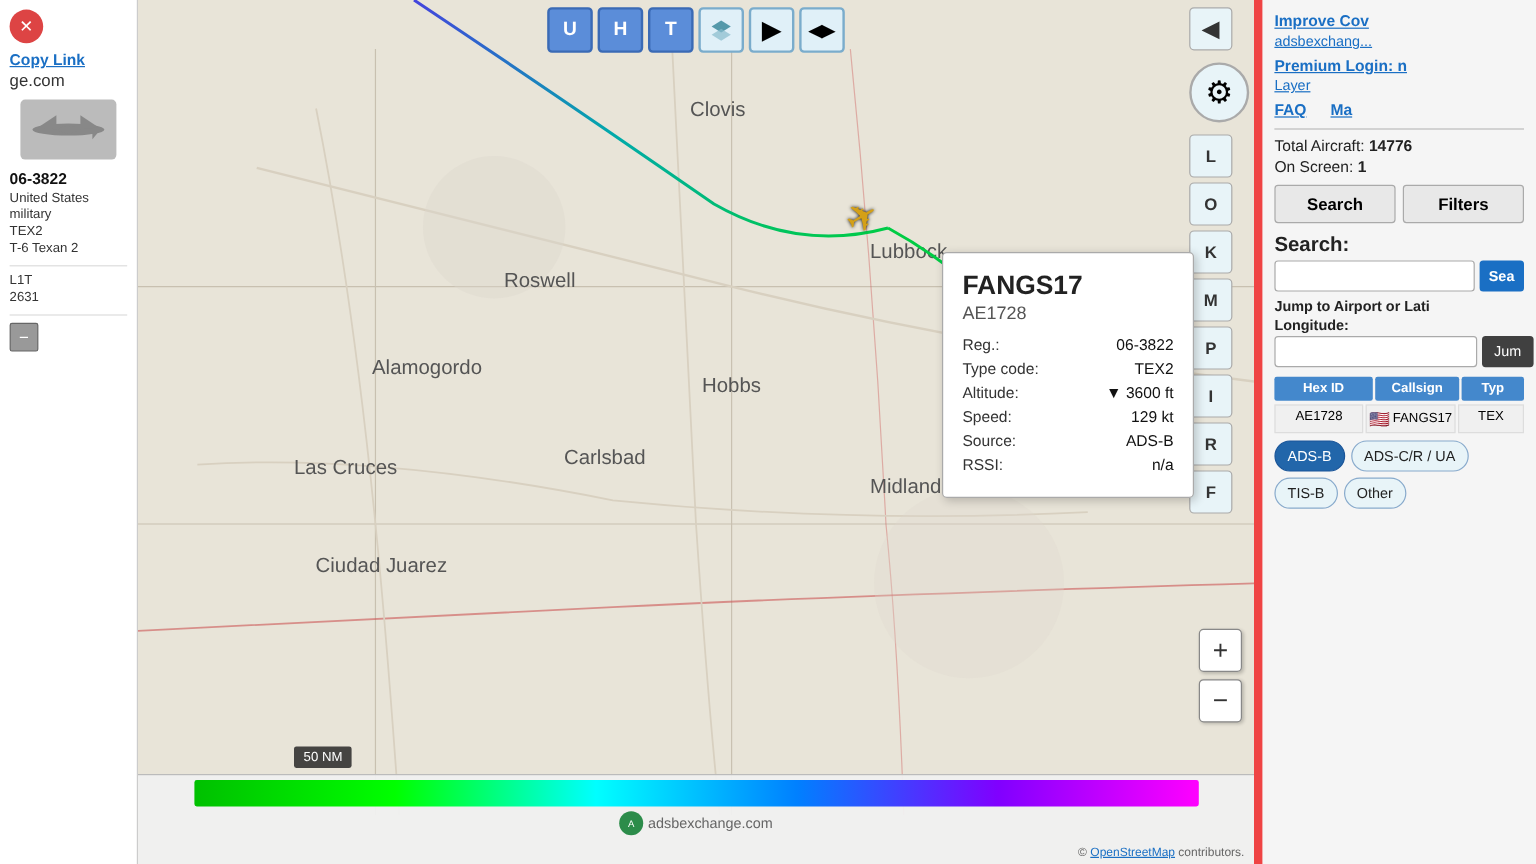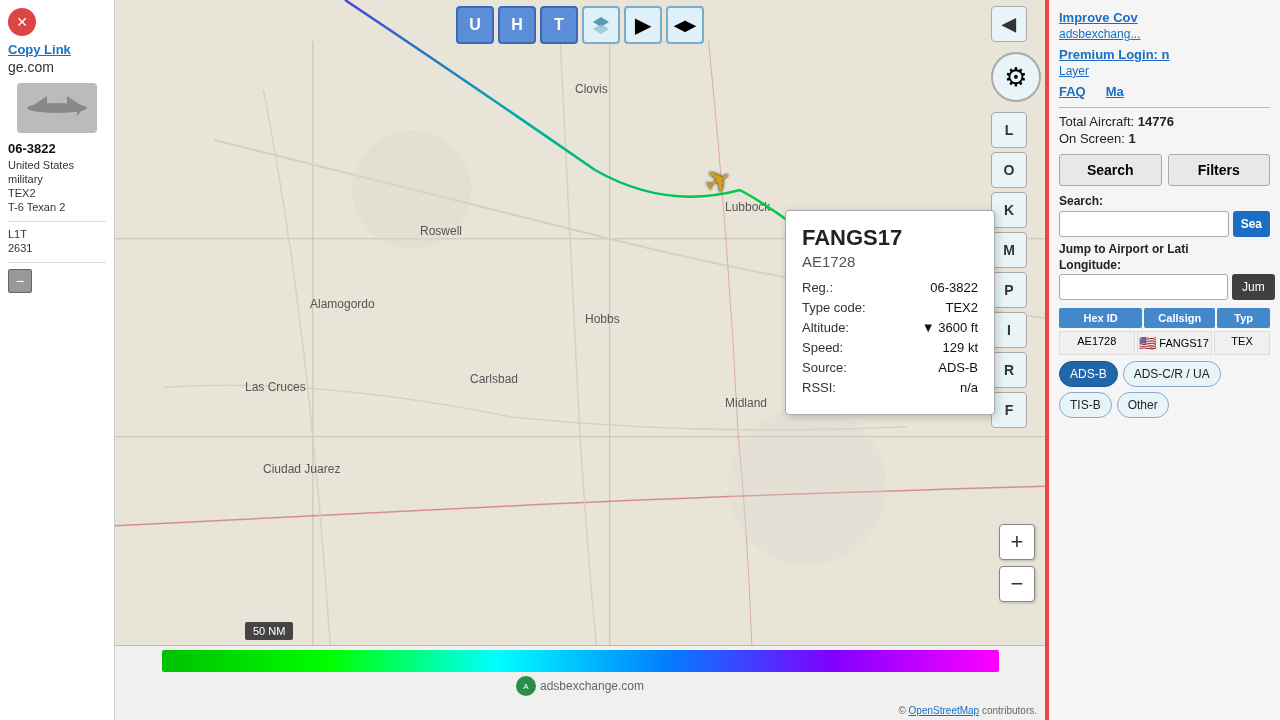--- a/index.html
+++ b/index.html
@@ -214,21 +214,21 @@
     }
     .zoom-plus { bottom: 160px; }
     .zoom-minus { bottom: 118px; }
 
     
     #right-panel {
       width: 235px;
       min-width: 235px;
       height: 720px;
       background: #f5f5f5;
-      border-left: 4px solid #ef4444;
+      border-left: 7px solid #ef4444;
       overflow-y: auto;
       padding: 10px 10px;
     }
     .right-panel-link {
       color: #1a6fc4; text-decoration: underline; font-size: 13px; font-weight: bold; cursor: pointer; display: block; margin-bottom: 2px;
     }
     .right-panel-link-small {
       color: #1a6fc4; text-decoration: underline; font-size: 12px; cursor: pointer; display: block; margin-bottom: 6px;
     }
     .right-divider { border: none; border-top: 1px solid #bbb; margin: 6px 0; }
@@ -238,21 +238,21 @@
     .btn-search-main {
       flex: 1; padding: 7px 0;
       background: #e8e8e8; border: 1px solid #aaa;
       border-radius: 3px; font-size: 14px; font-weight: bold; cursor: pointer;
     }
     .btn-filters {
       flex: 1; padding: 7px 0;
       background: #e8e8e8; border: 1px solid #aaa;
       border-radius: 3px; font-size: 14px; font-weight: bold; cursor: pointer;
     }
-    .section-label { font-size: 12px; font-weight: bold; color: #222; margin: 4px 0 3px; }
+    .section-label { font-size: 17px; font-weight: bold; color: #222; margin: 4px 0 3px; }
     .search-input {
       width: 100%; padding: 5px 6px;
       border: 1px solid #aaa; border-radius: 3px;
       font-size: 12px; margin-bottom: 5px;
     }
     .btn-clear-search {
       width: 100%; padding: 5px 0;
       background: #e8e8e8; border: 1px solid #aaa;
       border-radius: 3px; font-size: 13px; cursor: pointer;
       margin-bottom: 8px;
@@ -296,21 +296,21 @@
       background: #e8f4f8; border: 1px solid #88aacc;
       border-radius: 14px; font-size: 12px; cursor: pointer; color: #222;
     }
     .filter-btn-active {
       background: #2266aa; color: white; border-color: #1a5599;
     }
     
     .flight-path { position: absolute; top: 0; left: 0; width: 100%; height: 100%; pointer-events: none; z-index: 5; }
     
     .city-label {
-      position: absolute; font-size: 12px; color: #555; pointer-events: none; z-index: 4;
+      position: absolute; font-size: 17px; color: #555; pointer-events: none; z-index: 4;
     }
   </style>
 </head>
 <body>
 
 <div id="left-sidebar">
   <button class="close-btn">✕</button>
   <a class="copy-link">Copy Link</a>
   <span class="site-url">ge.com</span>
   <div class="aircraft-img">

